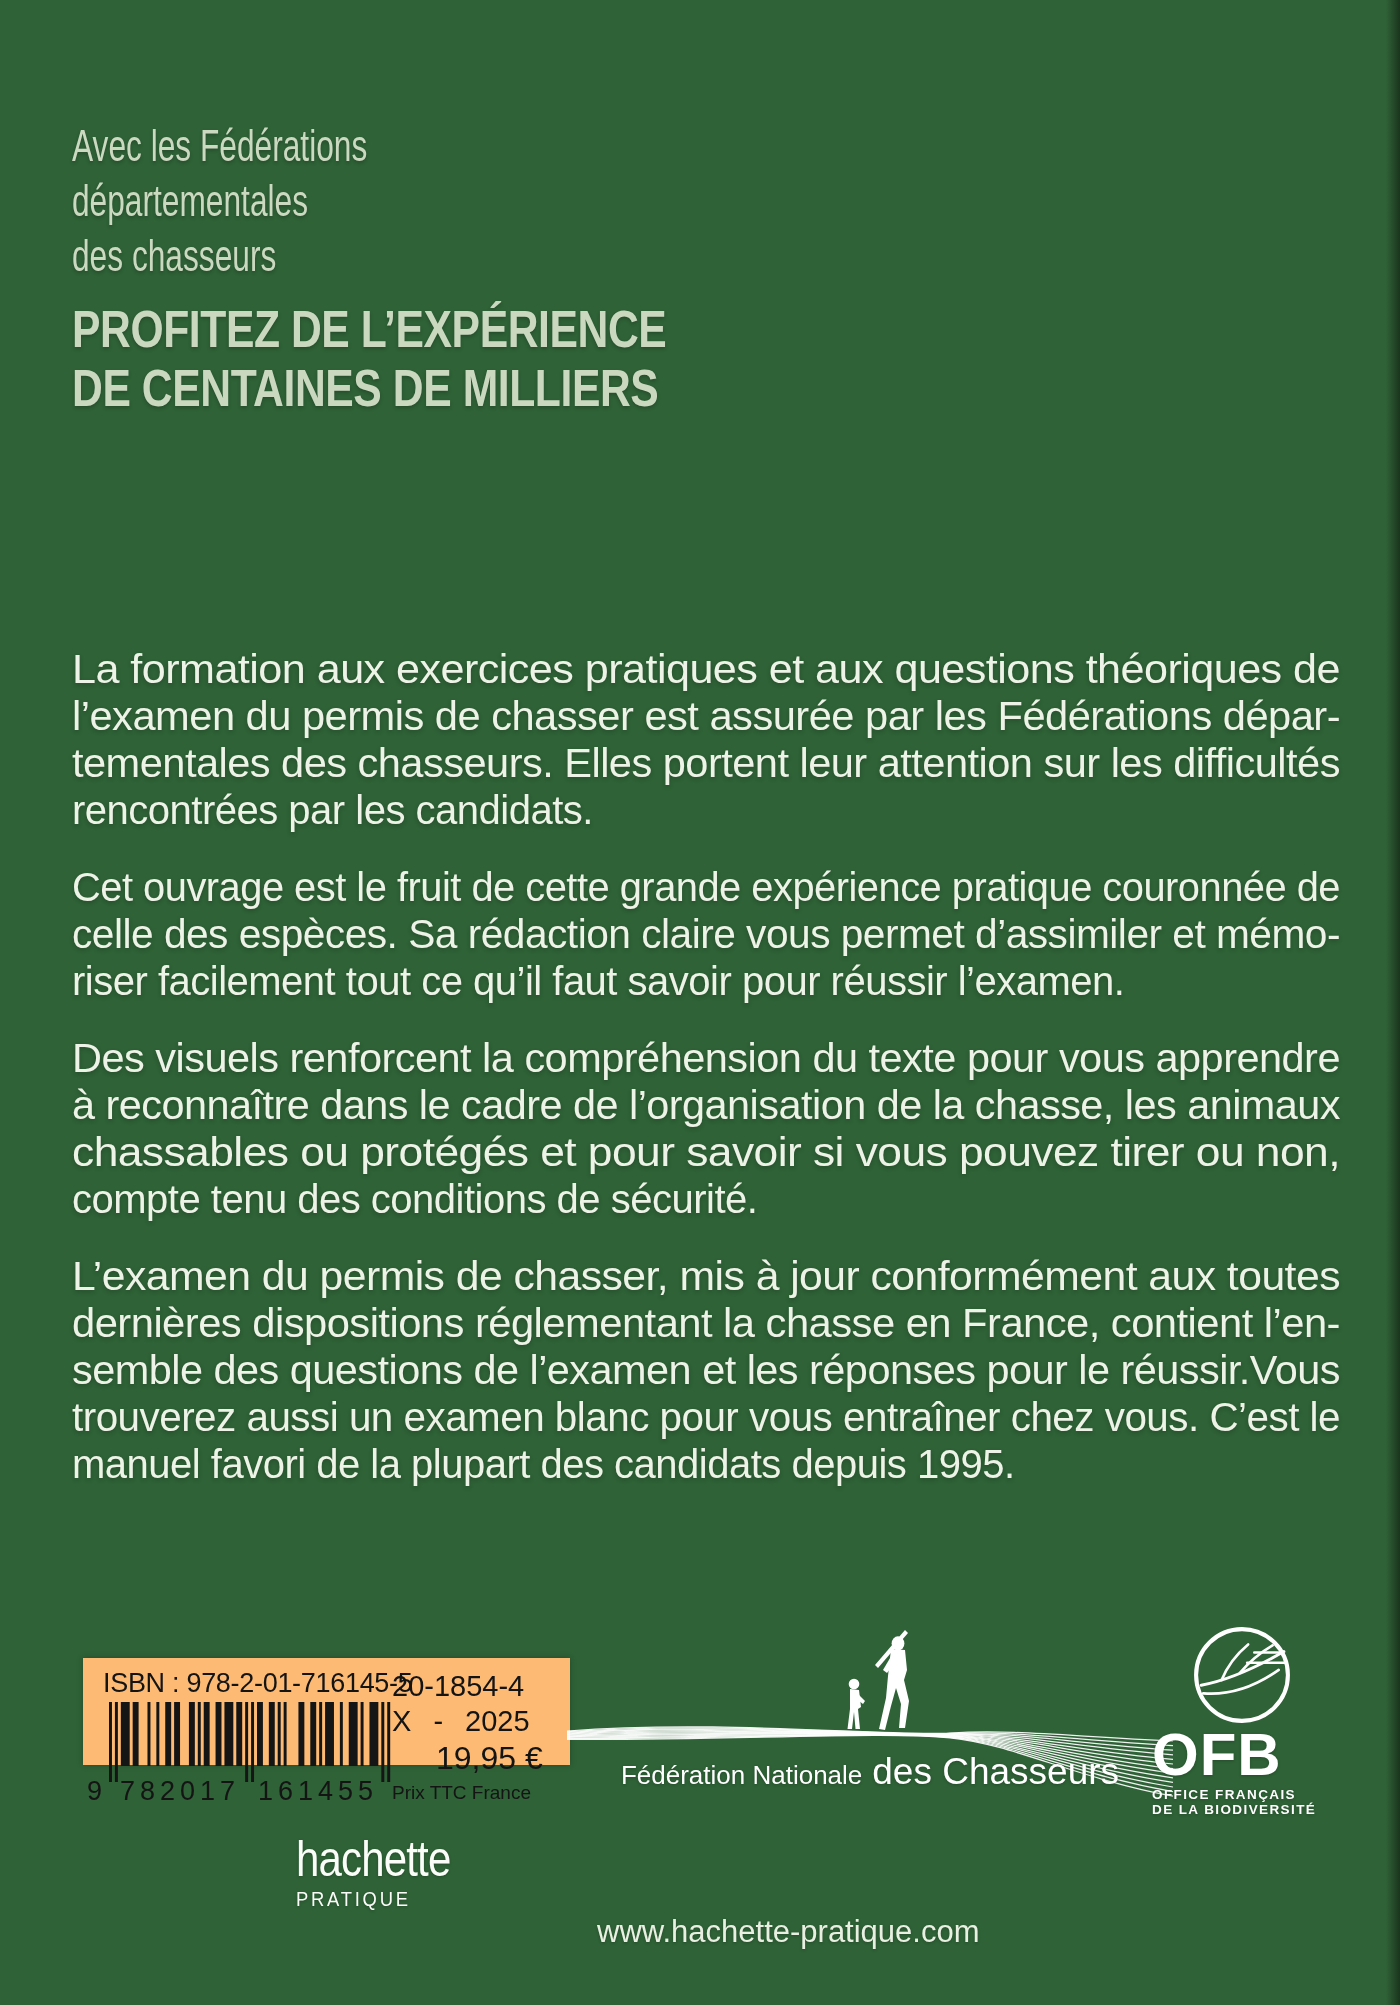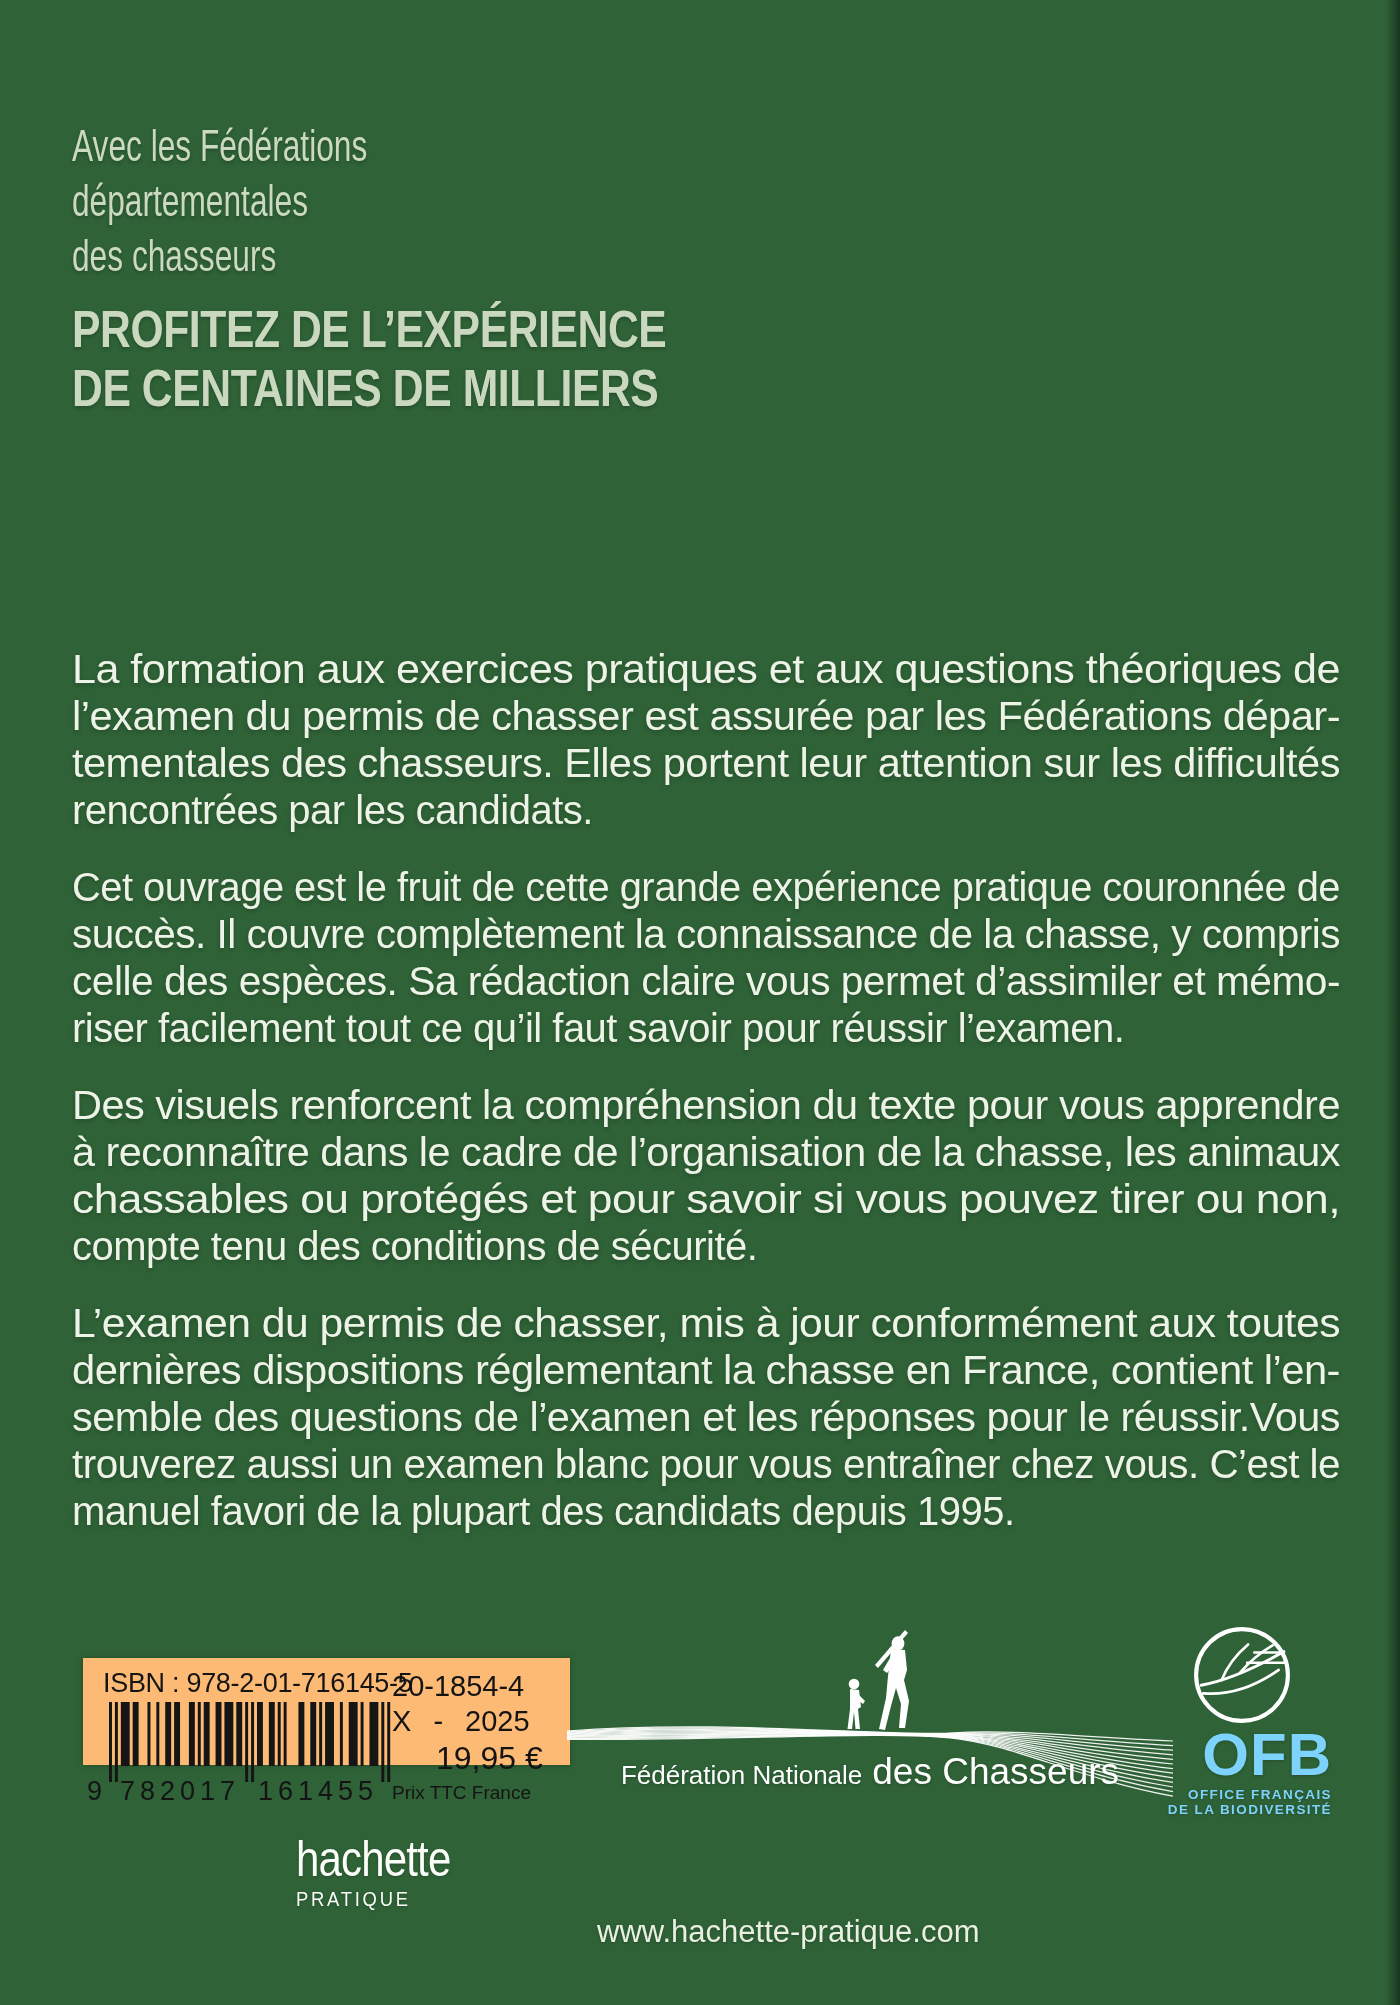--- a/index.html
+++ b/index.html
@@ -41,21 +41,21 @@
 
   
   .fnc{position:absolute;left:555px;top:1595px;width:630px;height:205px;color:#fff;}
   .fnc svg{position:absolute;inset:0;}
   .swline{fill:none;stroke:rgba(255,255,255,.92);stroke-width:1.25;}
   .fnc-text{position:absolute;left:0;right:0;top:156px;text-align:center;white-space:nowrap;text-shadow:0 1px 3px rgba(15,30,15,.3);}
   .fnc-reg{font-size:26px;margin-right:10px;}
   .fnc-big{font-size:37px;}
 
   
-  .ofb{position:absolute;left:1152px;top:1624px;width:180px;text-align:right;color:#7dd3fc;text-shadow:0 1px 3px rgba(15,30,15,.3);}
+  .ofb{position:absolute;left:1152px;top:1624px;width:180px;text-align:left;color:#ffffff;text-shadow:0 1px 3px rgba(15,30,15,.3);}
   .ofb-mark{display:block;margin:0 auto 2px auto;}
   .ofb-acronym{font-size:60px;font-weight:bold;letter-spacing:1px;line-height:54px;}
   .ofb-small{font-size:13.5px;font-weight:bold;letter-spacing:1.4px;line-height:15px;}
   .ofb-small.first{margin-top:5px;}
 
   
   .hachette{position:absolute;left:296px;top:1832px;color:#fbfdf9;text-shadow:0 1px 3px rgba(15,30,15,.3);}
   .hachette-name{display:block;font-size:50px;line-height:54px;letter-spacing:-1px;transform:scaleX(.84);transform-origin:0 0;}
   .hachette-sub{display:block;font-size:20px;line-height:24px;letter-spacing:3px;margin-top:1px;transform:scaleX(.92);transform-origin:0 0;}
   .url{position:absolute;left:597px;top:1914px;font-size:31px;color:#e9f0e2;text-shadow:0 1px 3px rgba(15,30,15,.3);}
@@ -82,21 +82,20 @@
 
   <div class="bodytext">
     <div class="para">
       <div class="line"><span class="jline" style="transform: scaleX(1.0781);">La formation aux exercices pratiques et aux questions théoriques de</span></div>
       <div class="line"><span class="jline" style="transform: scaleX(1.0413);">l’examen du permis de chasser est assurée par les Fédérations dépar-</span></div>
       <div class="line"><span class="jline" style="transform: scaleX(1.0387);">tementales des chasseurs. Elles portent leur attention sur les difficultés</span></div>
       <div class="line"><span class="lastline">rencontrées par les candidats.</span></div>
     </div>
     <div class="para">
       <div class="line"><span class="jline" style="transform: scaleX(0.9959);">Cet ouvrage est le fruit de cette grande expérience pratique couronnée de</span></div>
-      <div class="line"><span class="jline" style="transform: scaleX(1.0126);">succès. Il couvre complètement la connaissance de la chasse, y compris</span></div>
       <div class="line"><span class="jline" style="transform: scaleX(1.0166);">celle des espèces. Sa rédaction claire vous permet d’assimiler et mémo-</span></div>
       <div class="line"><span class="lastline">riser facilement tout ce qu’il faut savoir pour réussir l’examen.</span></div>
     </div>
     <div class="para">
       <div class="line"><span class="jline" style="transform: scaleX(1.0374);">Des visuels renforcent la compréhension du texte pour vous apprendre</span></div>
       <div class="line"><span class="jline" style="transform: scaleX(1.0349);">à reconnaître dans le cadre de l’organisation de la chasse, les animaux</span></div>
       <div class="line"><span class="jline" style="transform: scaleX(1.1091);">chassables ou protégés et pour savoir si vous pouvez tirer ou non,</span></div>
       <div class="line"><span class="lastline">compte tenu des conditions de sécurité.</span></div>
     </div>
     <div class="para">

